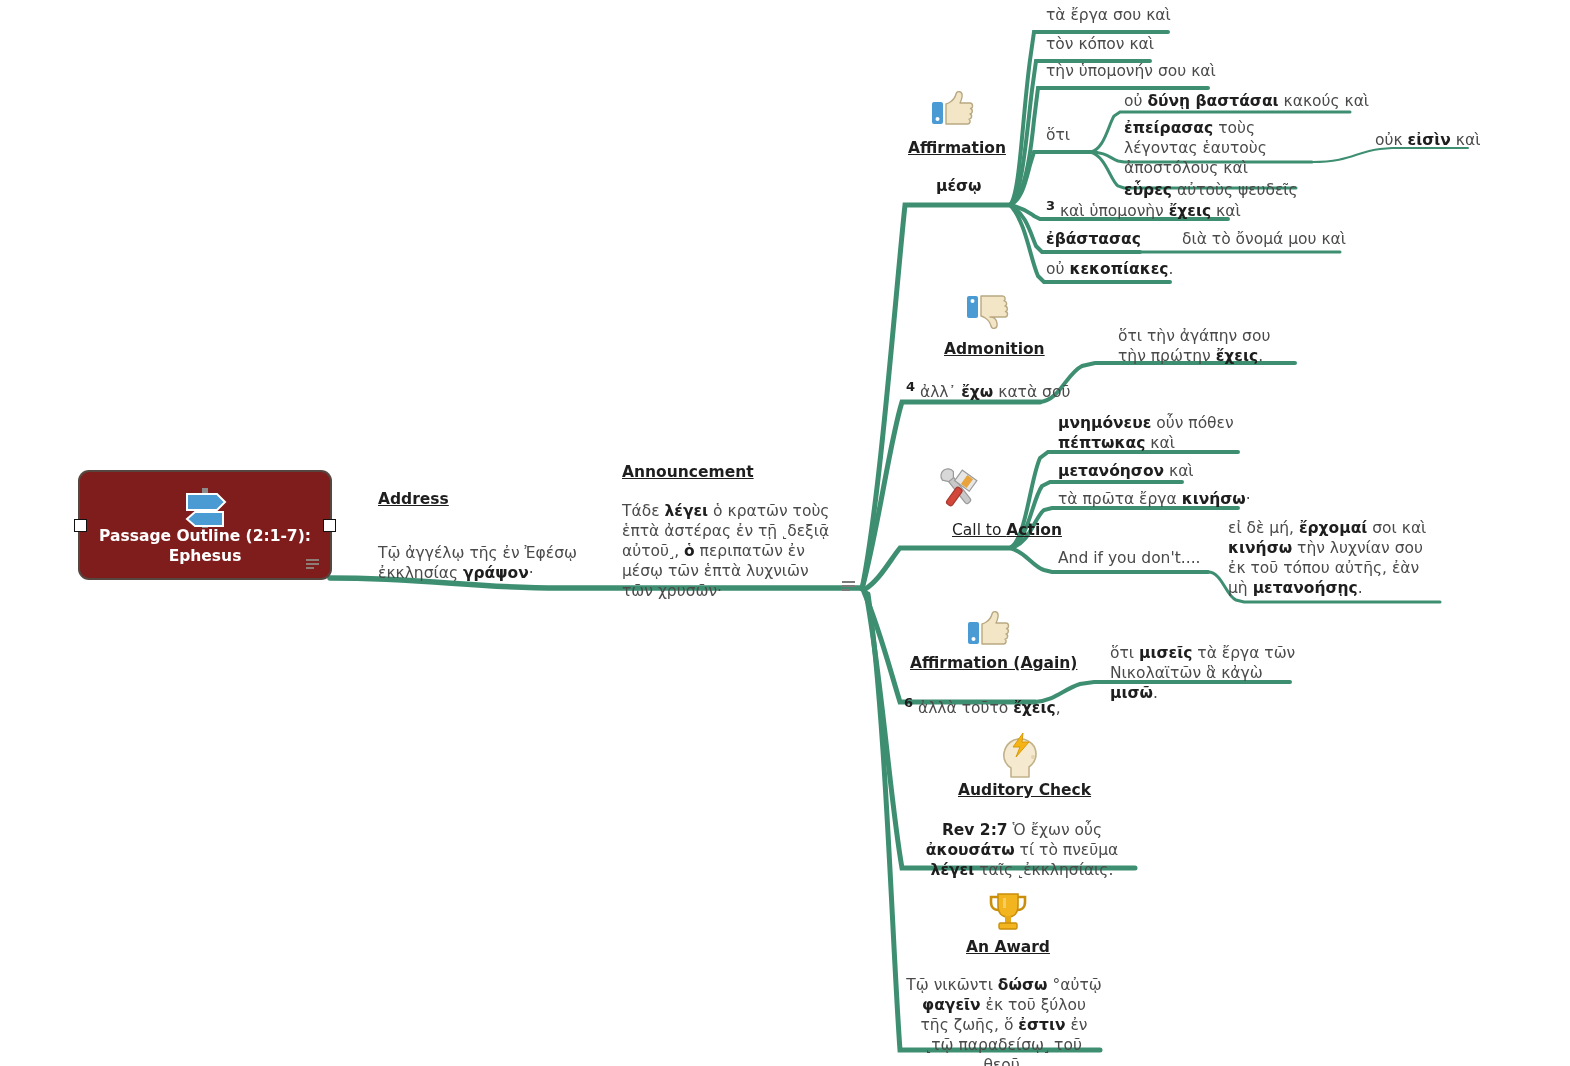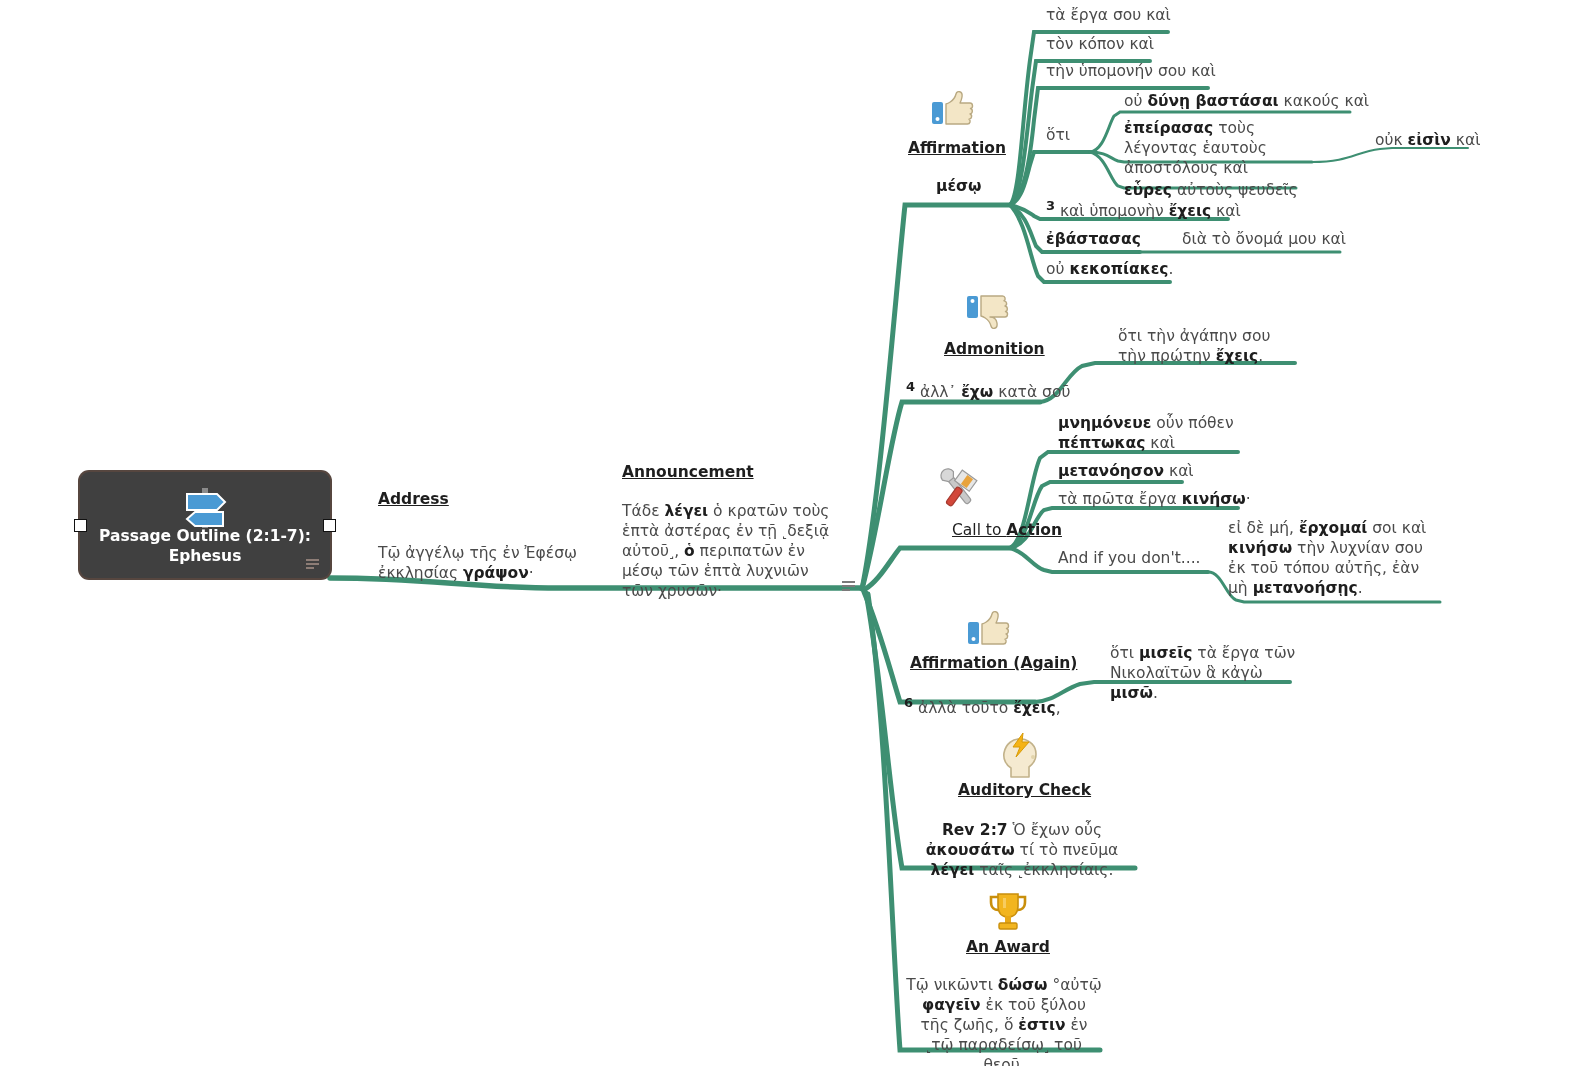--- a/index.html
+++ b/index.html
@@ -12,21 +12,21 @@
   svg#wires{position:absolute;left:0;top:0;width:1570px;height:1066px;pointer-events:none;}
 
   .node{position:absolute;}
   .txt{font-size:15.5px;line-height:20px;color:#4a4a4a;}
   .txt b{color:#1e1e1e;font-weight:bold;}
   .vnum{font-size:13px;font-weight:bold;color:#1e1e1e;vertical-align:super;}
 
   
   #root-node{
     left:80px;top:472px;width:250px;height:106px;
-    background:#404040;border-radius:9px;
+    background:#7f1d1d;border-radius:9px;
     box-shadow:0 0 0 2px #56463f;
     display:flex;align-items:flex-end;justify-content:center;
   }
   #root-node .rootlabel{
     color:#ffffff;font-weight:bold;font-size:15.5px;line-height:20px;
     text-align:center;width:100%;padding-bottom:12px;
   }
   .root-icon{position:absolute;left:50%;top:12px;transform:translateX(-50%);}
   .handle{
     position:absolute;width:11px;height:11px;background:#fff;border:1.6px solid #111;

